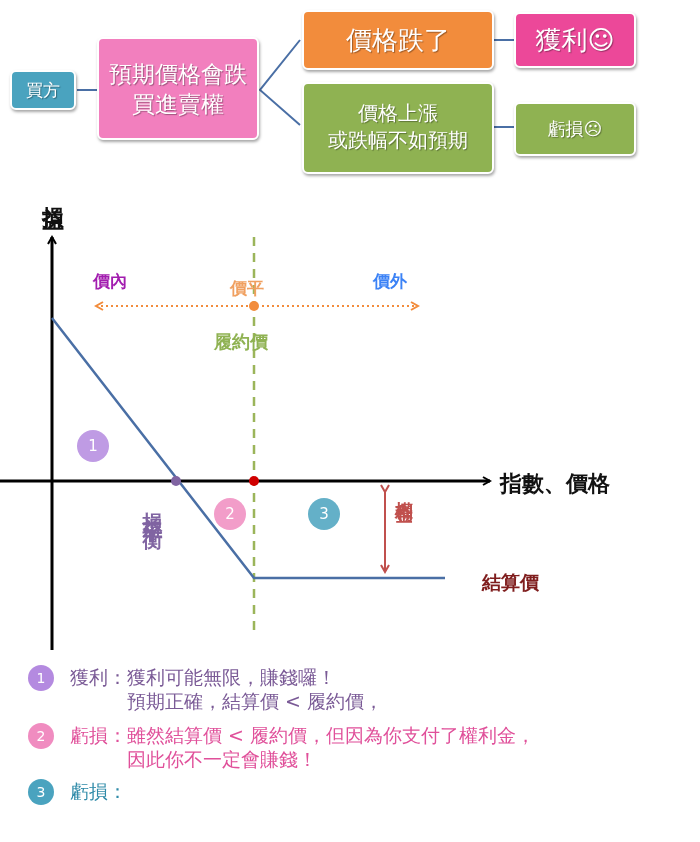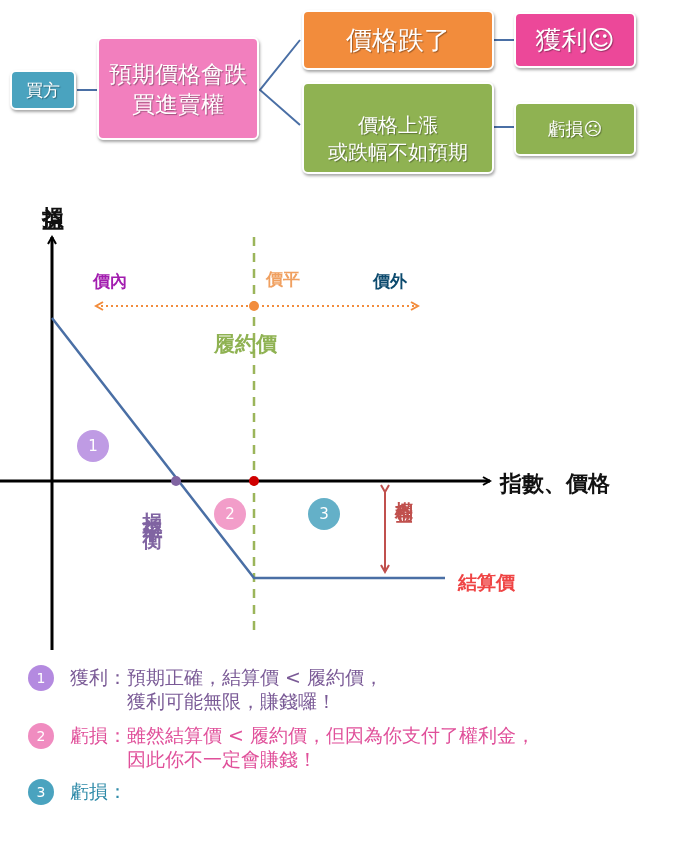--- a/index.html
+++ b/index.html
@@ -8,21 +8,21 @@
     .box { position: absolute; box-sizing: border-box; border-radius: 6px;
            color: #ffffff; text-align: center; border: 2px solid #ffffff;
            box-shadow: 1px 2px 3px rgba(0,0,0,0.35);
            text-shadow: 1px 1px 1px rgba(0,0,0,0.35); display: flex;
            flex-direction: column; justify-content: center; align-items: center; }
     .buyer { left: 10px; top: 70px; width: 66px; height: 40px; background: #4aa3bf; font-size: 17px; }
     .strategy { left: 97px; top: 37px; width: 162px; height: 103px; background: #f27fbe;
                 font-size: 23px; line-height: 30px; }
     .fall { left: 302px; top: 10px; width: 192px; height: 60px; background: #f28c3c; font-size: 26px; }
     .rise { left: 302px; top: 82px; width: 192px; height: 92px; background: #8fb252; font-size: 20px;
-            justify-content: flex-end; padding: 4px 0 6px 0; }
+            justify-content: center; padding: 4px 0 6px 0; }
     .profit { left: 514px; top: 12px; width: 122px; height: 56px; background: #ec4899; font-size: 26px; }
     .loss { left: 514px; top: 102px; width: 122px; height: 54px; background: #8fb252; font-size: 18px; }
     svg.lines { position: absolute; left: 0; top: 0; }
     .lbl { position: absolute; font-weight: bold; white-space: nowrap; }
     .vert { writing-mode: vertical-rl; text-orientation: upright; letter-spacing: 2px; }
     .circle { position: absolute; width: 32px; height: 32px; border-radius: 50%; color: #fff;
               font-size: 15px; display: flex; align-items: center; justify-content: center;
               opacity: 0.85; }
     .legend-row { position: absolute; left: 28px; display: flex; align-items: flex-start; font-size: 19px; line-height: 24px; }
     .legend-num { width: 26px; height: 26px; border-radius: 50%; color: #fff; font-size: 14px;
@@ -88,38 +88,38 @@
   <span>獲利☺</span>
 </div>
 <div class="box loss">
   <span>虧損☹</span>
 </div>
 
 <div class="lbl vert" style="left:38px; top:188px; font-size:22px; color:#111;">損益</div>
 <div class="lbl" style="left:500px; top:469px; font-size:22px; color:#111;">指數、價格</div>
 
 <div class="lbl" style="left:93px; top:270px; font-size:17px; color:#a21caf;">價內</div>
-<div class="lbl" style="left:230px; top:268px; font-size:17px; color:#f0a060;margin-left:36px;">價平</div>
-<div class="lbl" style="left:373px; top:270px; font-size:17px; color:#0c4a6e;">價外</div>
-<div class="lbl" style="left:214px; top:330px; font-size:21px; color:#8fb252;">履約價</div>
+<div class="lbl" style="left:230px; top:277px; font-size:17px; color:#f0a060;">價平</div>
+<div class="lbl" style="left:373px; top:270px; font-size:17px; color:#3b82f6;">價外</div>
+<div class="lbl" style="left:214px; top:330px; font-size:18px; color:#8fb252;">履約價</div>
 
 <div class="lbl vert" style="left:140px; top:496px; font-size:20px; color:#8064a2; letter-spacing:6px;">損益平衡</div>
 <div class="lbl vert" style="left:392px; top:486px; font-size:18px; color:#c0504d;">權利金</div>
-<div class="lbl" style="left:458px; top:570px; font-size:19px; color:#ef4444;">結算價</div>
+<div class="lbl" style="left:482px; top:570px; font-size:19px; color:#7f1d1d;">結算價</div>
 
 <div class="circle" style="left:77px; top:430px; background:#b48ae0;">1</div>
 <div class="circle" style="left:214px; top:498px; background:#f08cc0;">2</div>
 <div class="circle" style="left:308px; top:498px; background:#4aa3bf;">3</div>
 
 <div class="legend-row" style="top:665px; color:#7a5a96;">
   <div class="legend-num" style="background:#b48ae0;">1</div>
   <span class="legend-title">獲利：</span>
   <div class="legend-body">
+    <div>獲利可能無限，賺錢囉！</div>
     <div>預期正確，結算價 &lt; 履約價，</div>
-    <div>獲利可能無限，賺錢囉！</div>
   </div>
 </div>
 <div class="legend-row" style="top:723px; color:#e0509a;">
   <div class="legend-num" style="background:#f08cc0;">2</div>
   <span class="legend-title">虧損：</span>
   <div class="legend-body">
     <div>雖然結算價 &lt; 履約價，但因為你支付了權利金，</div>
     <div>因此你不一定會賺錢！</div>
   </div>
 </div>

